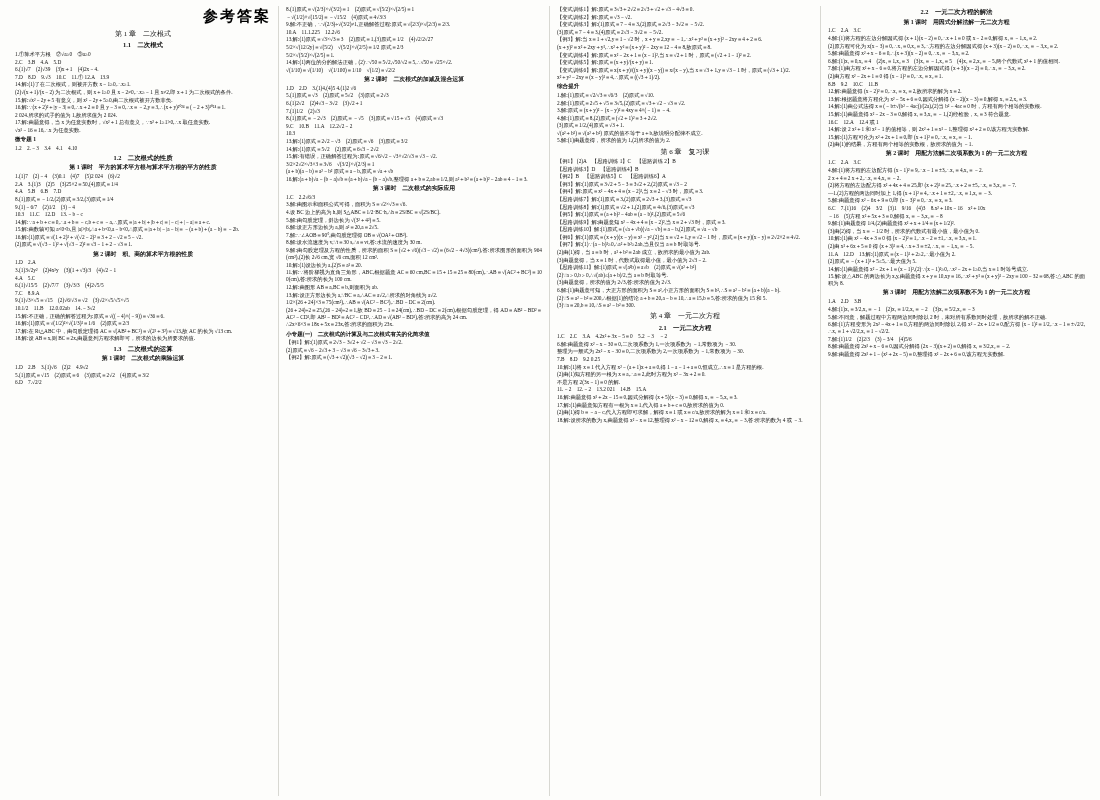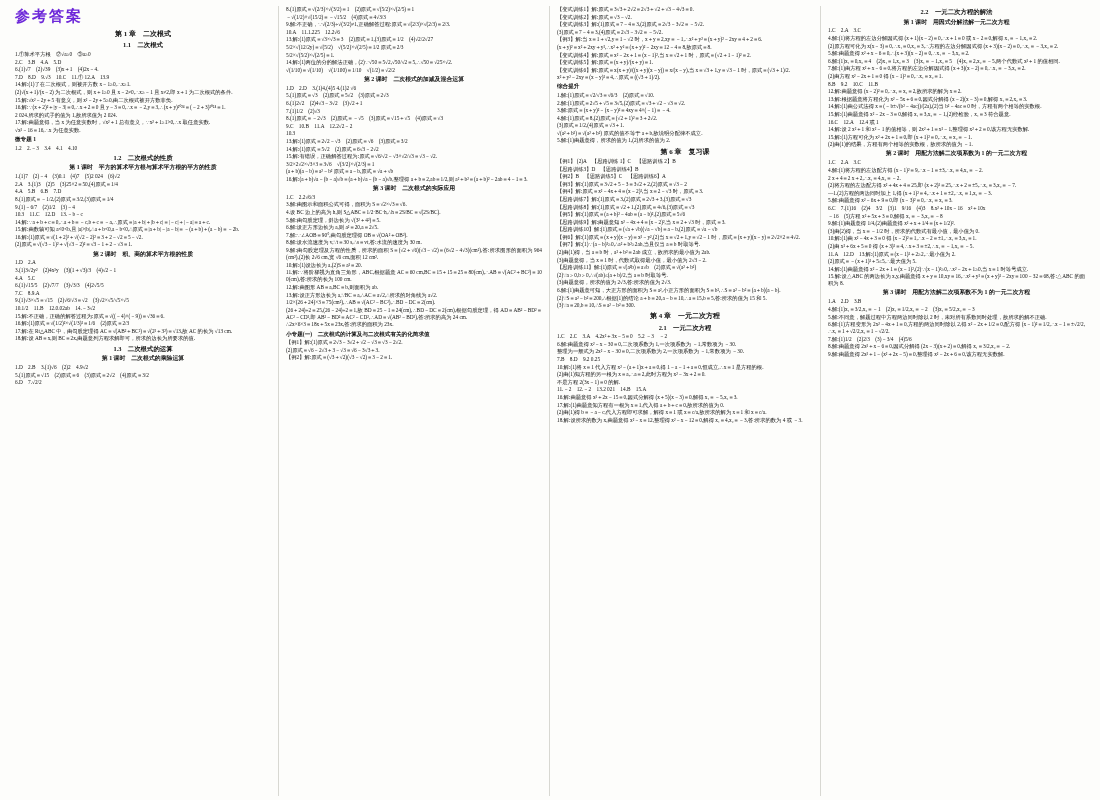--- a/index.html
+++ b/index.html
@@ -22,31 +22,31 @@
     width:25%;
     box-sizing:border-box;
     padding:0 7px;
     font-size:5.3px;
     line-height:1.34;
     text-align:justify;
     border-right:1px solid #d8d8d2;
   }
   .col:last-child{border-right:none;}
   .doc-title{
-    text-align:left;
+    text-align:right;
     font-family:"DejaVu Serif", serif;
     font-weight:bold;
     font-size:15px;
     letter-spacing:2px;
     margin:0 0 4px 0;
-    color:#6d28d9;
+    color:#000000;
   }
   .chapter{
     text-align:center;
-    font-weight:bold;
+    font-weight:normal;
     font-size:7px;
     margin:3px 0 1px 0;
   }
   .section{
     text-align:center;
     font-weight:bold;
     font-size:6.4px;
     margin:2px 0 1px 0;
   }
   .lesson{

